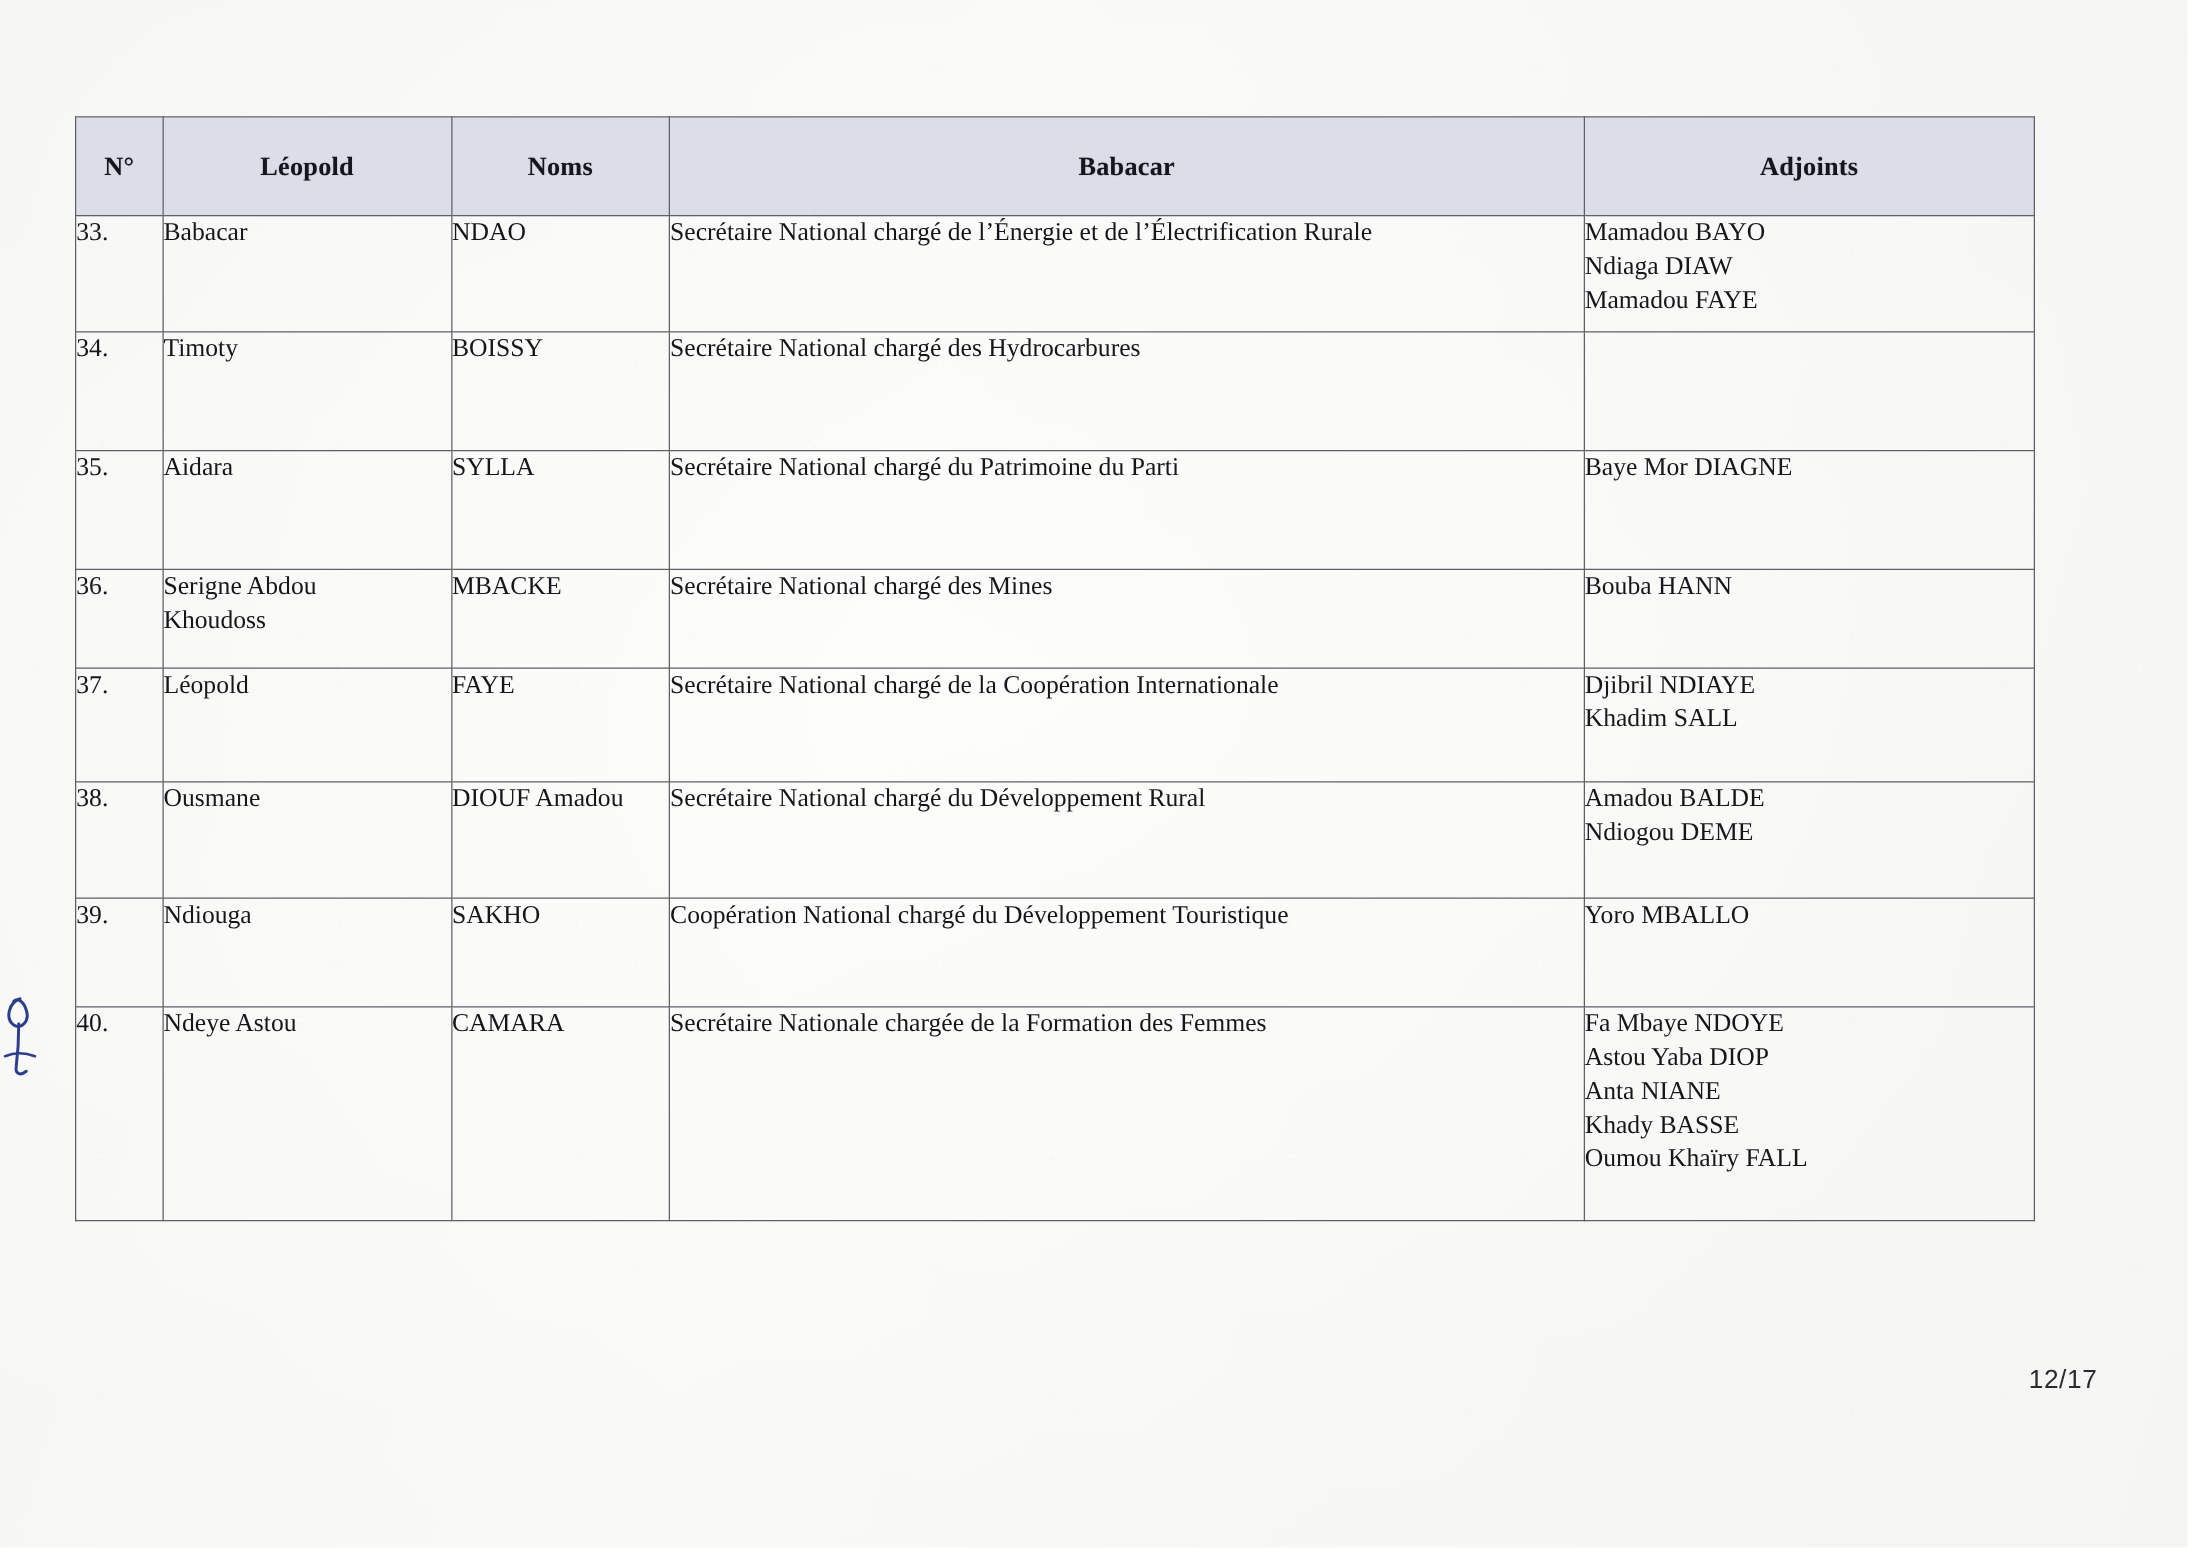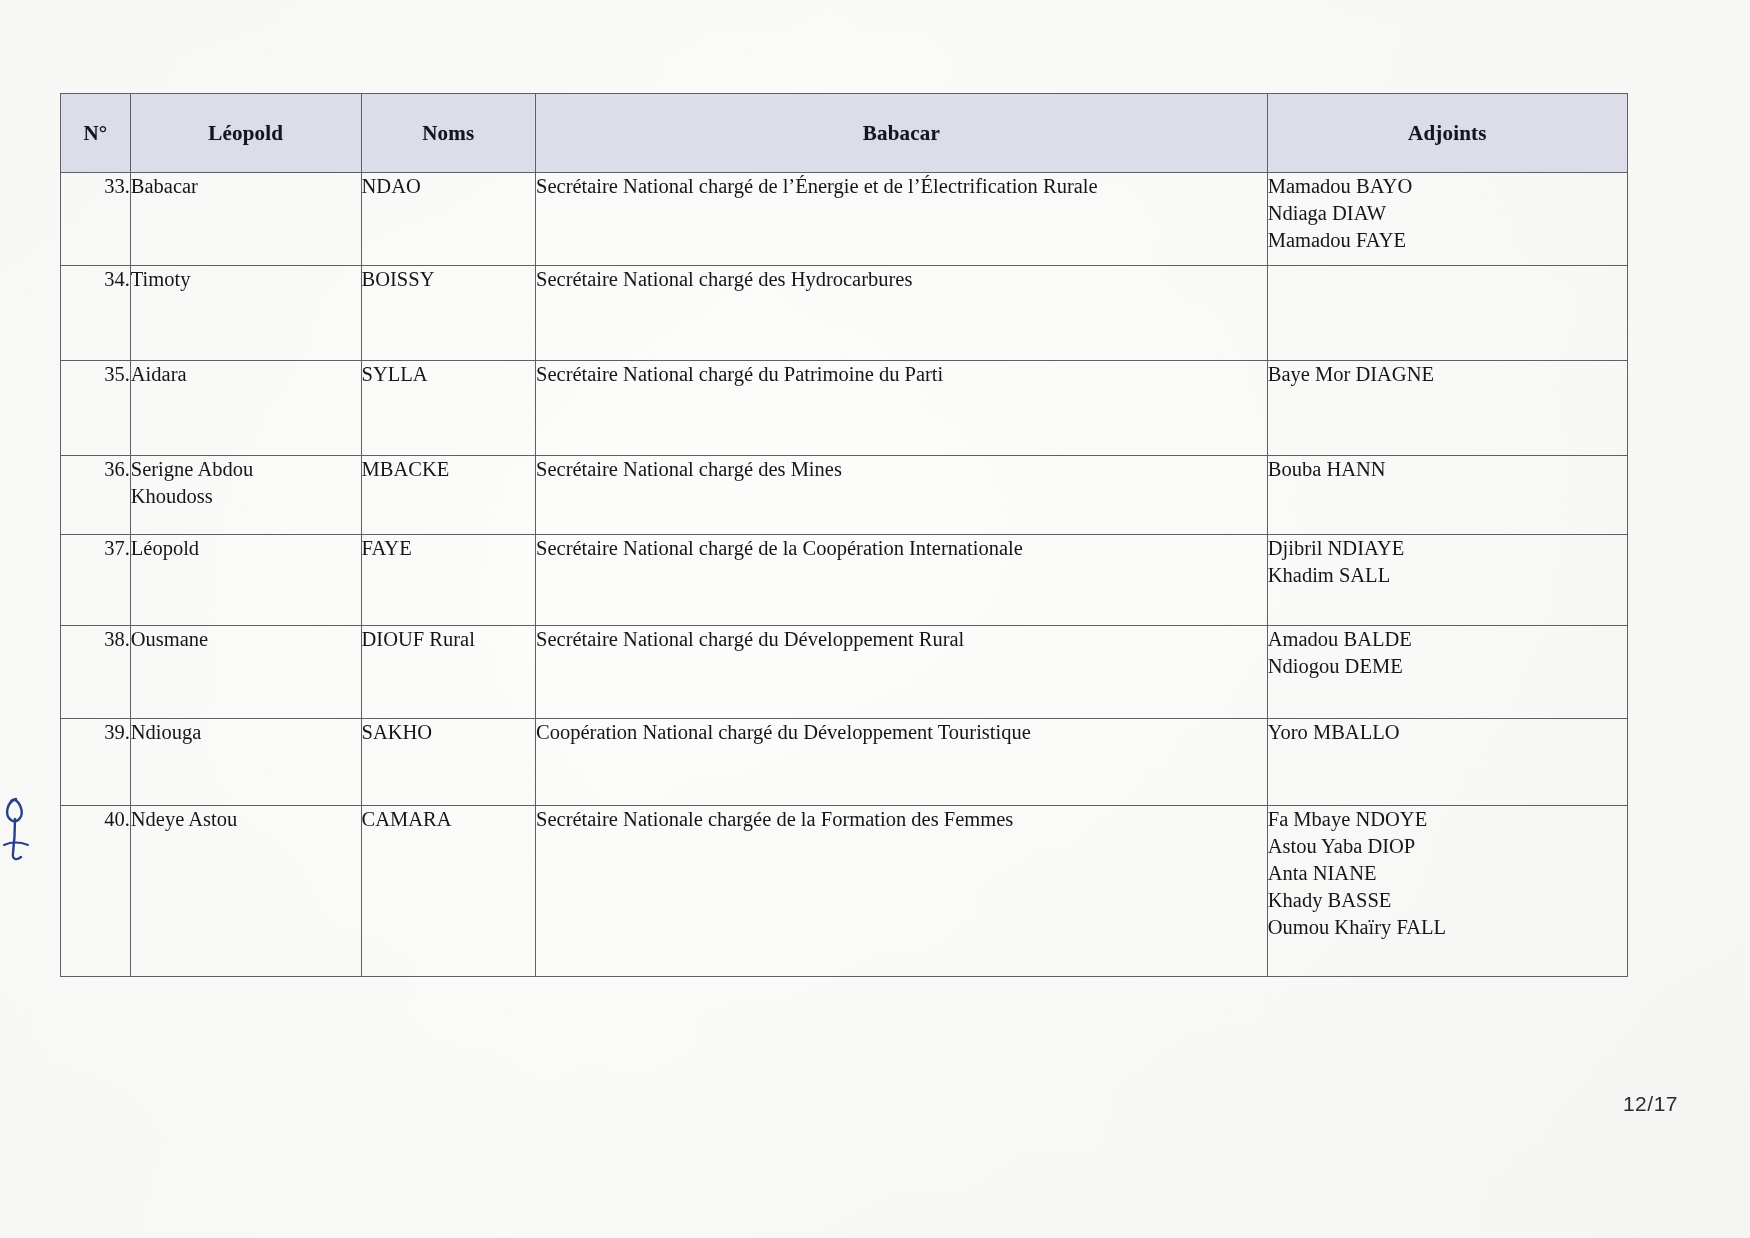--- a/index.html
+++ b/index.html
@@ -78,21 +78,20 @@
     font-size: 20.5px;
     line-height: 1.32;
   }
 
   .cell-pad {
     padding: 14px 10px 10px 12px;
     white-space: pre-line;
   }
   .cell-num {
     padding: 14px 8px 10px 4px;
-    text-align: right;
     font-size: 20.5px;
   }
   .cell-fon {
     padding: 14px 10px 10px 14px;
   }
   .cell-adj {
     padding: 14px 10px 10px 14px;
     white-space: pre-line;
   }
 
@@ -215,21 +214,21 @@
           <td class="cell-pad">Léopold</td>
           <td class="cell-pad">FAYE</td>
           <td class="cell-fon">Secrétaire National chargé de la Coopération Internationale</td>
           <td class="cell-adj">Djibril NDIAYE
 Khadim SALL</td>
         </tr>
 
         <tr class="r-38">
           <td class="cell-num">38.</td>
           <td class="cell-pad">Ousmane</td>
-          <td class="cell-pad">DIOUF Rural</td>
+          <td class="cell-pad">DIOUF Amadou</td>
           <td class="cell-fon">Secrétaire National chargé du Développement Rural</td>
           <td class="cell-adj">Amadou BALDE
 Ndiogou DEME</td>
         </tr>
 
         <tr class="r-39">
           <td class="cell-num">39.</td>
           <td class="cell-pad">Ndiouga</td>
           <td class="cell-pad">SAKHO</td>
           <td class="cell-fon">Coopération National chargé du Développement Touristique</td>

